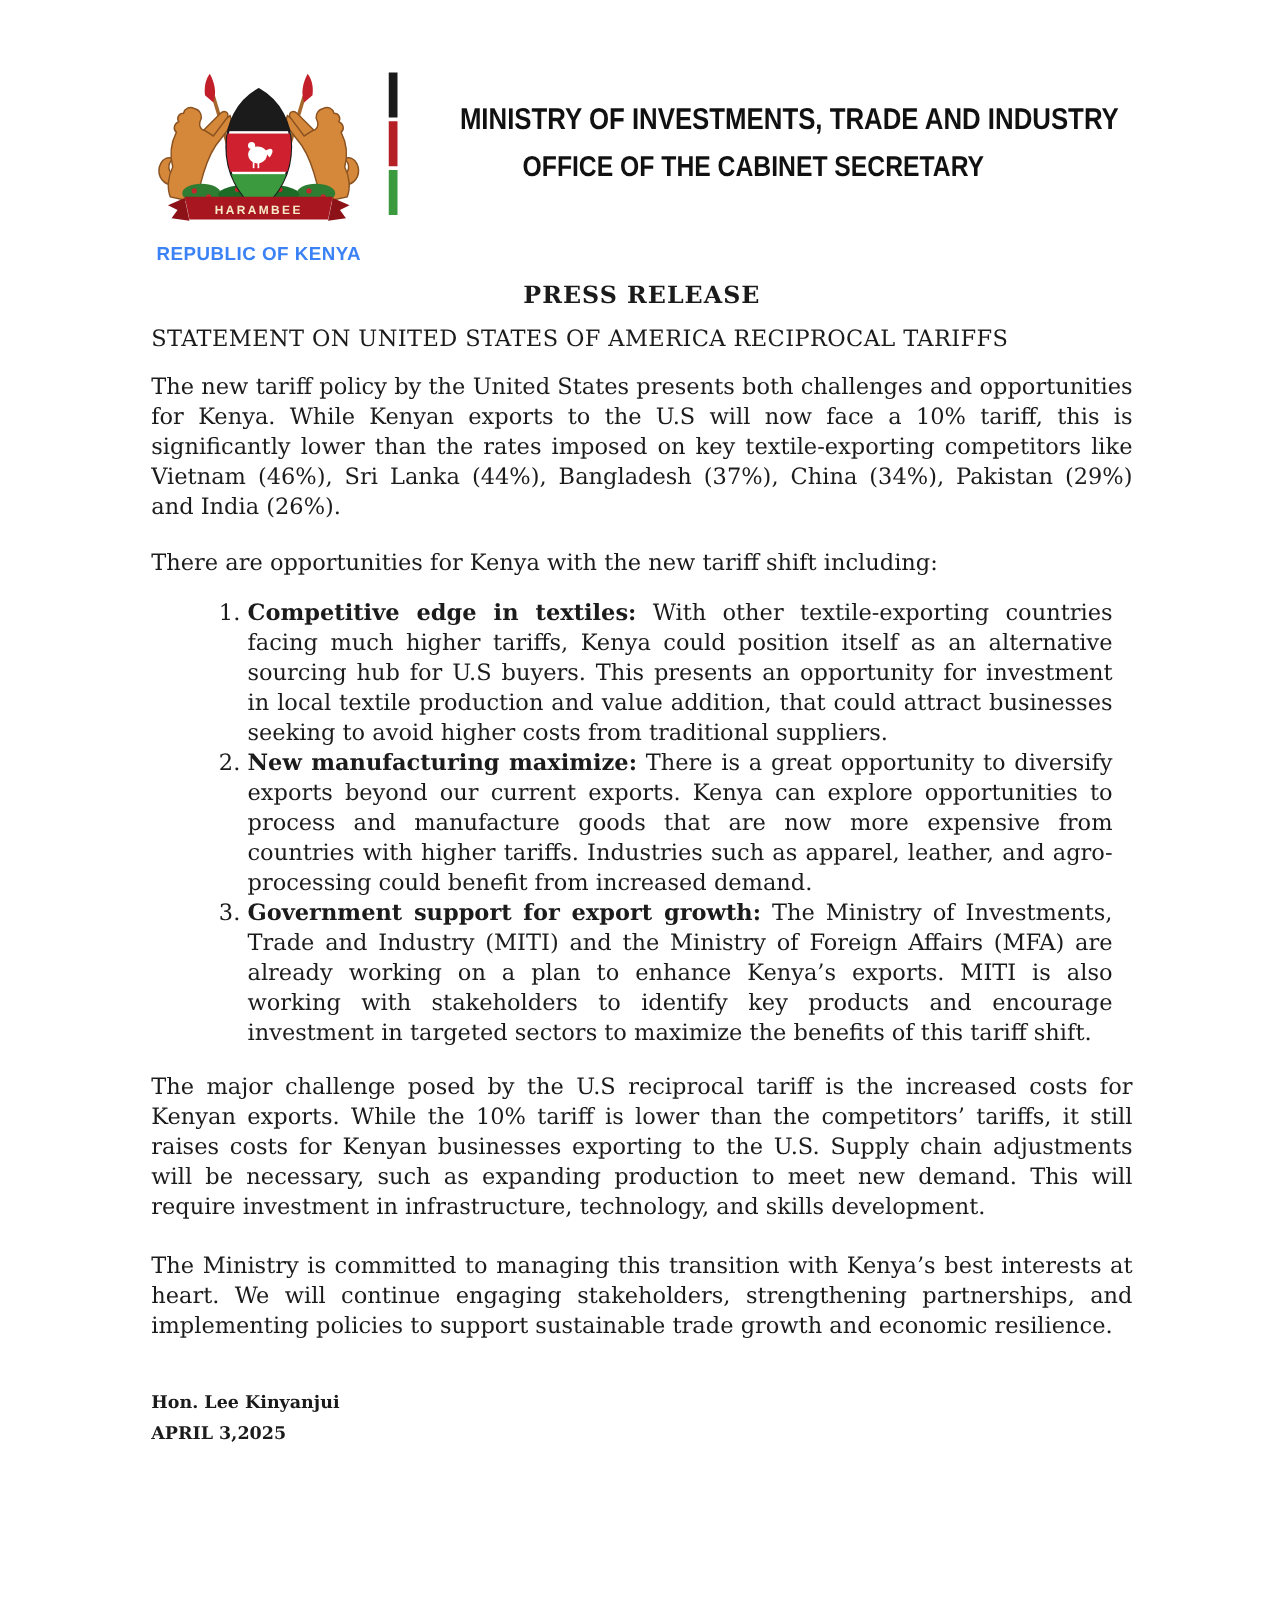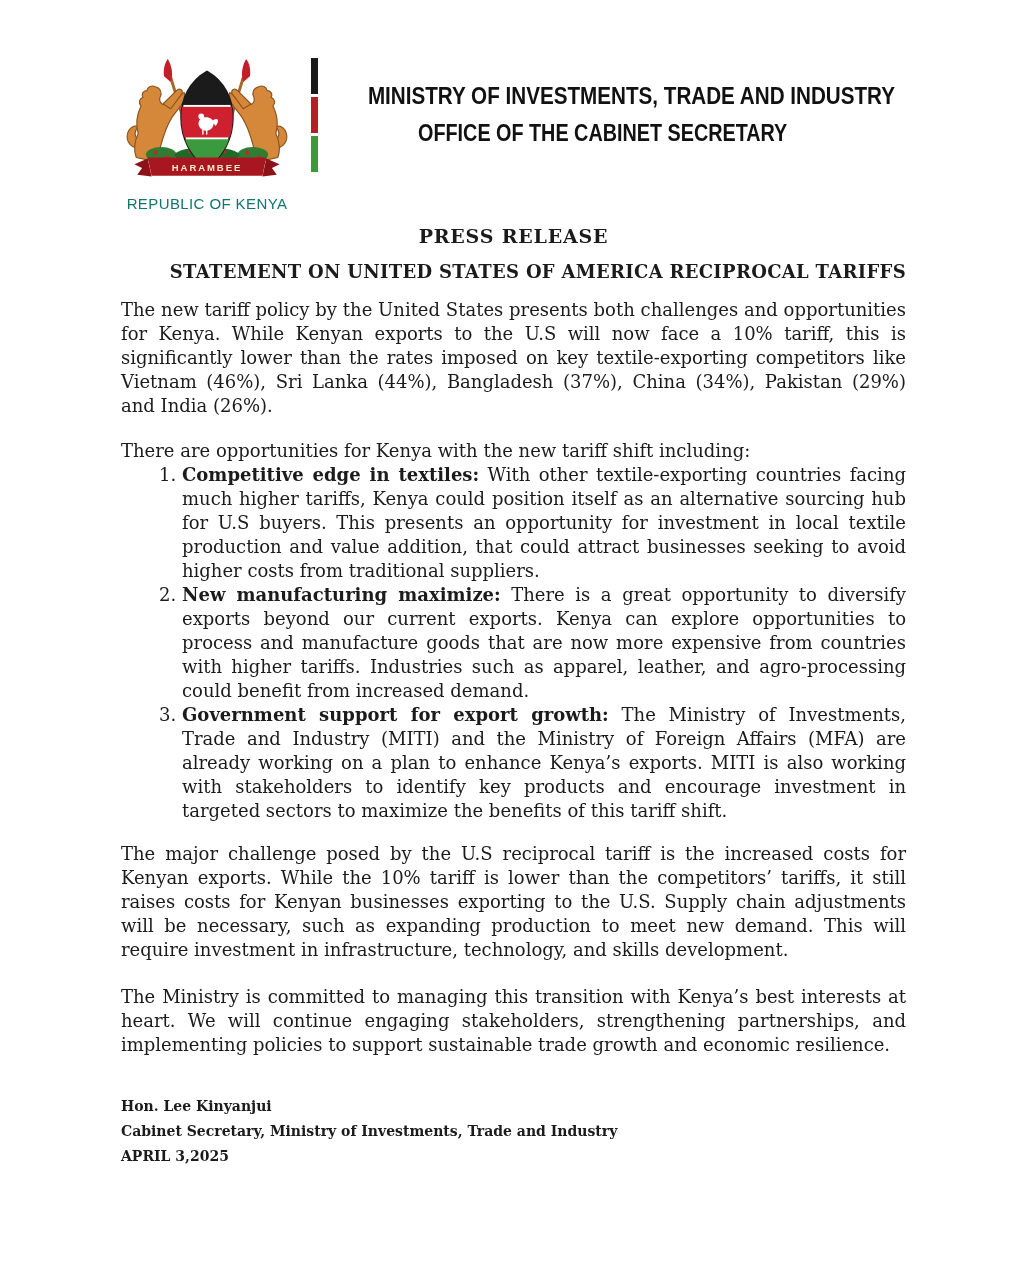--- a/index.html
+++ b/index.html
@@ -17,24 +17,24 @@
   
   .letterhead { position: relative; height: 196px; }
   .logo-block {
     position: absolute; left: 120px; top: 58px;
     width: 174px; text-align: center;
   }
   .coa-svg { display: block; margin: 0 auto; }
   .republic-label {
     margin-top: 3px;
     font-family: "Liberation Sans", sans-serif;
-    font-weight: 400;
+    font-weight: 700;
     font-size: 15px;
     letter-spacing: 0.4px;
-    color: #0f766e;
+    color: #3b82f6;
     white-space: nowrap;
   }
   .flag-bar {
     position: absolute; left: 311px; top: 58px;
     width: 7px; height: 114px;
     display: flex; flex-direction: column; gap: 3px;
   }
   .flag-seg { flex: 1; }
   .ministry-block {
     position: absolute; left: 325px; right: 148px; top: 82px;
@@ -55,36 +55,36 @@
   
   .doc-body { padding: 0 122px 0 121px; }
   .h-press {
     text-align: center;
     font-size: 19px;
     font-weight: bold;
     letter-spacing: 0.8px;
     margin-top: 29px;
   }
   .h-statement {
-    text-align: right;
+    text-align: left;
     font-size: 18px;
-    font-weight: bold;
+    font-weight: normal;
     letter-spacing: 0.3px;
     margin-top: 14px;
     white-space: nowrap;
   }
   .doc-body p {
     font-size: 18px;
     line-height: 24px;
     text-align: justify;
   }
   .p-overview  { margin-top: 16px; }
   .p-intro     { margin-top: 21px; text-align: left; }
   .opps-list {
-    margin: 0;
+    margin: 16px;
     padding-left: 61px;
     font-size: 18px;
     line-height: 24px;
   }
   .opps-list li { text-align: justify; }
   .lead { font-weight: bold; }
   .p-challenge  { margin-top: 19px; }
   .p-commitment { margin-top: 23px; }
   .signature-block {
     margin-top: 37px;
@@ -212,18 +212,17 @@
         <span class="lead">Government support for export growth:</span><span> The Ministry of Investments, Trade and Industry (MITI) and the Ministry of Foreign Affairs (MFA) are already working on a plan to enhance Kenya’s exports. MITI is also working with stakeholders to identify key products and encourage investment in targeted sectors to maximize the benefits of this tariff shift.</span>
       </li>
     </ol>
 
     <p class="p-challenge">The major challenge posed by the U.S reciprocal tariff is the increased costs for Kenyan exports. While the 10% tariff is lower than the competitors’ tariffs, it still raises costs for Kenyan businesses exporting to the U.S. Supply chain adjustments will be necessary, such as expanding production to meet new demand. This will require investment in infrastructure, technology, and skills development.</p>
 
     <p class="p-commitment">The Ministry is committed to managing this transition with Kenya’s best interests at heart. We will continue engaging stakeholders, strengthening partnerships, and implementing policies to support sustainable trade growth and economic resilience.</p>
 
     <div class="signature-block">
       <div>Hon. Lee Kinyanjui</div>
-      <div>Cabinet Secretary, Ministry of Investments, Trade and Industry</div>
       <div>APRIL 3,2025</div>
     </div>
 
   </main>
 </div>
 
 </body></html>

